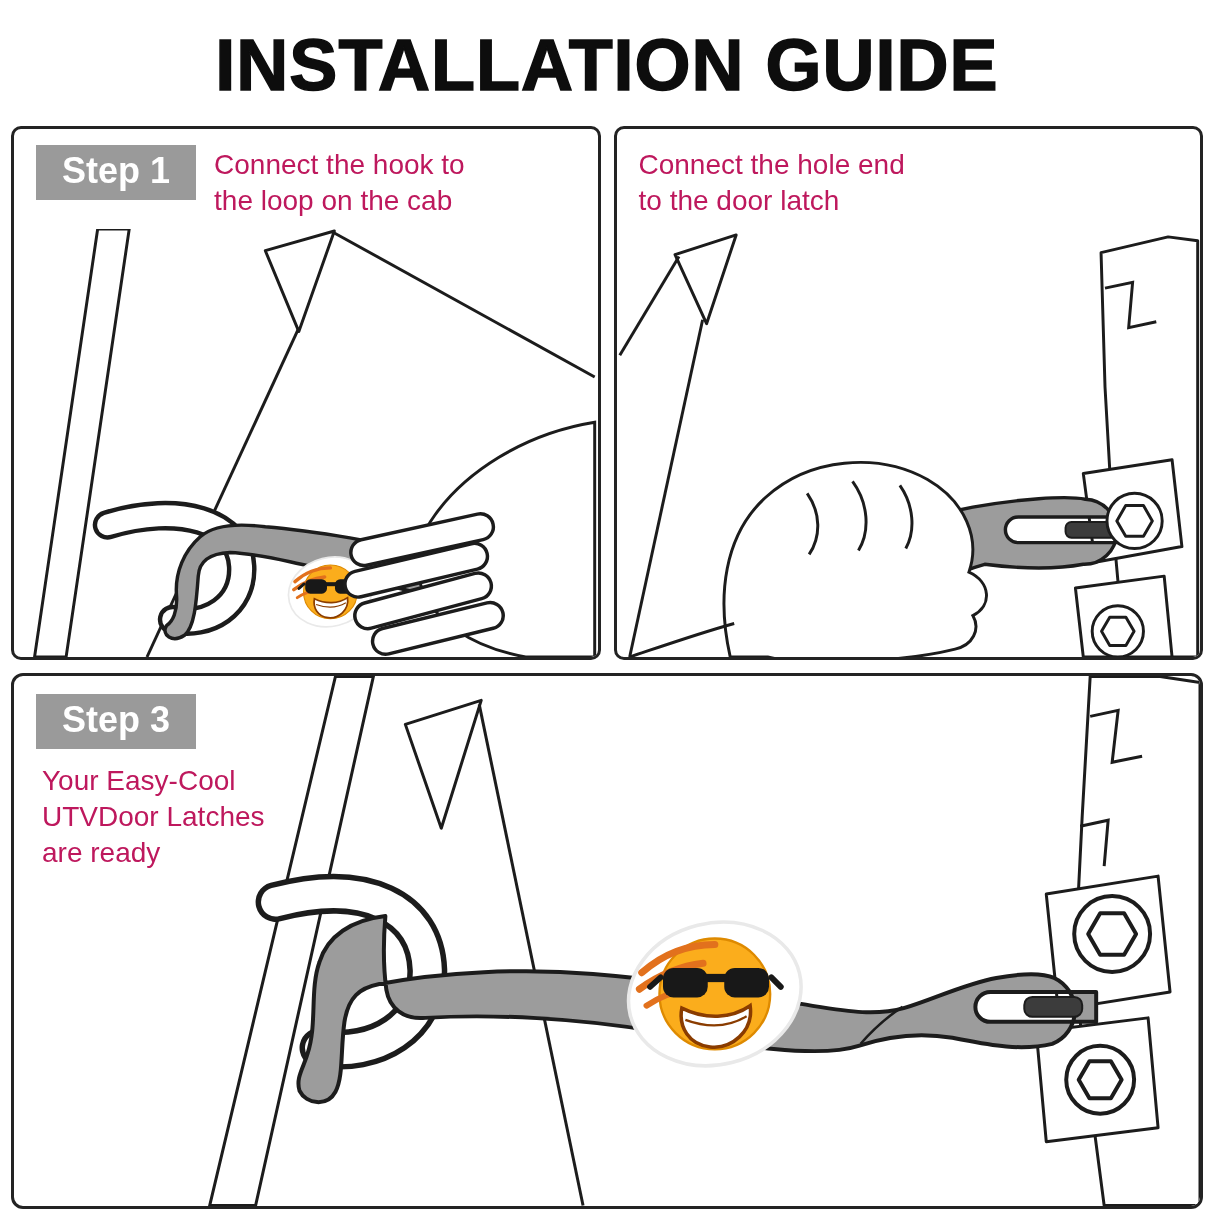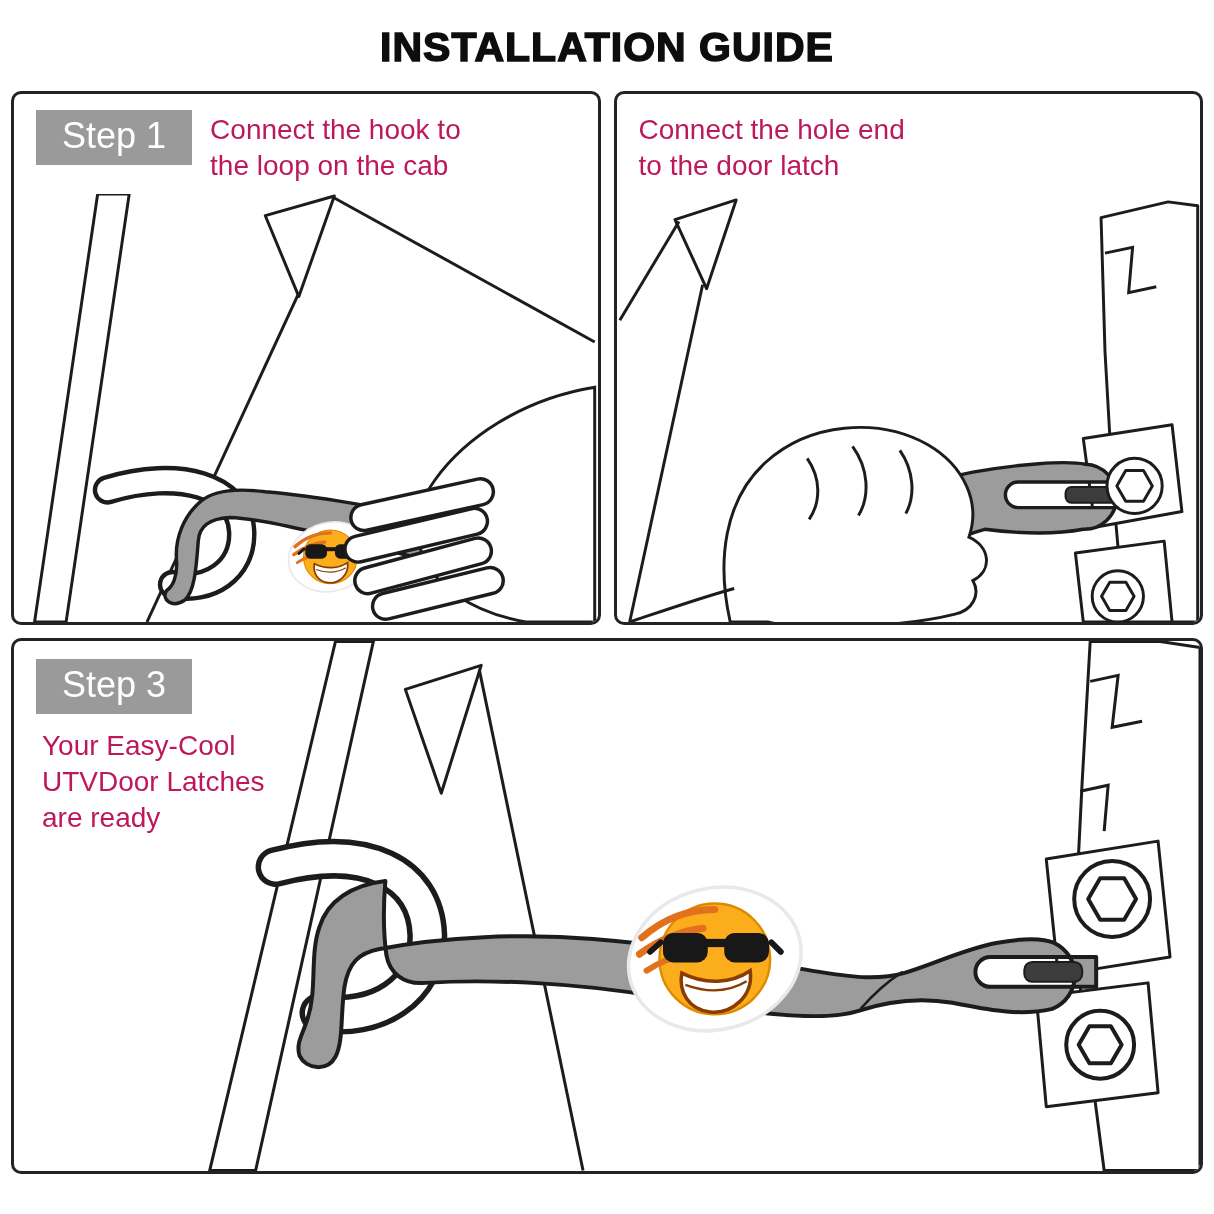--- a/index.html
+++ b/index.html
@@ -3,36 +3,36 @@
 <meta charset="utf-8">
 <style>
   html,body { margin:0; padding:0; background:#ffffff; }
   .page {
     width:1214px; height:1214px; box-sizing:border-box;
     padding:0 11px; overflow:hidden; background:#ffffff;
     font-family:"Liberation Sans", sans-serif; color:#1c1c1c;
   }
   .title {
     margin:0; padding:24px 0 20px; text-align:center;
-    font-size:41px; font-weight:700; letter-spacing:1px; color:#0d0d0d;
+    font-size:72px; font-weight:700; letter-spacing:1px; color:#0d0d0d;
     -webkit-text-stroke:1.5px #0d0d0d;
   }
   .row { display:flex; gap:13px; }
   .panel {
     position:relative; border:3px solid #232323; border-radius:10px;
     background:#fff; overflow:hidden; box-sizing:border-box;
   }
   .panel-half { width:50%; height:534px; }
-  .panel-wide { width:100%; height:536px; margin-top:13px; }
+  .panel-wide { width:100%; height:536px; margin-top:13px;border-radius:12px; }
   .panel-header {
     display:flex; gap:18px; padding:16px 12px 0 22px;
     align-items:flex-start; position:relative; z-index:2;
   }
   .step-badge {
-    background:#9a9a9a; color:#ffffff; font-size:36px; font-weight:400;
+    background:#9a9a9a; color:#ffffff; font-size:36px; font-weight:700;
     padding:7px 26px 10px; white-space:nowrap; line-height:1.05;
   }
   .step-desc {
     margin:2px 0 0; font-size:28px; line-height:1.28; color:#be185d;
     font-weight:500; white-space:pre-line;
   }
   .art { position:absolute; left:0; bottom:0; width:100%; z-index:1; display:block; }
   .panel-half .art { height:428px; }
   .panel-wide .art { height:100%; top:0; }
   .panel-wide .step-badge { position:absolute; left:22px; top:18px; z-index:2; }

